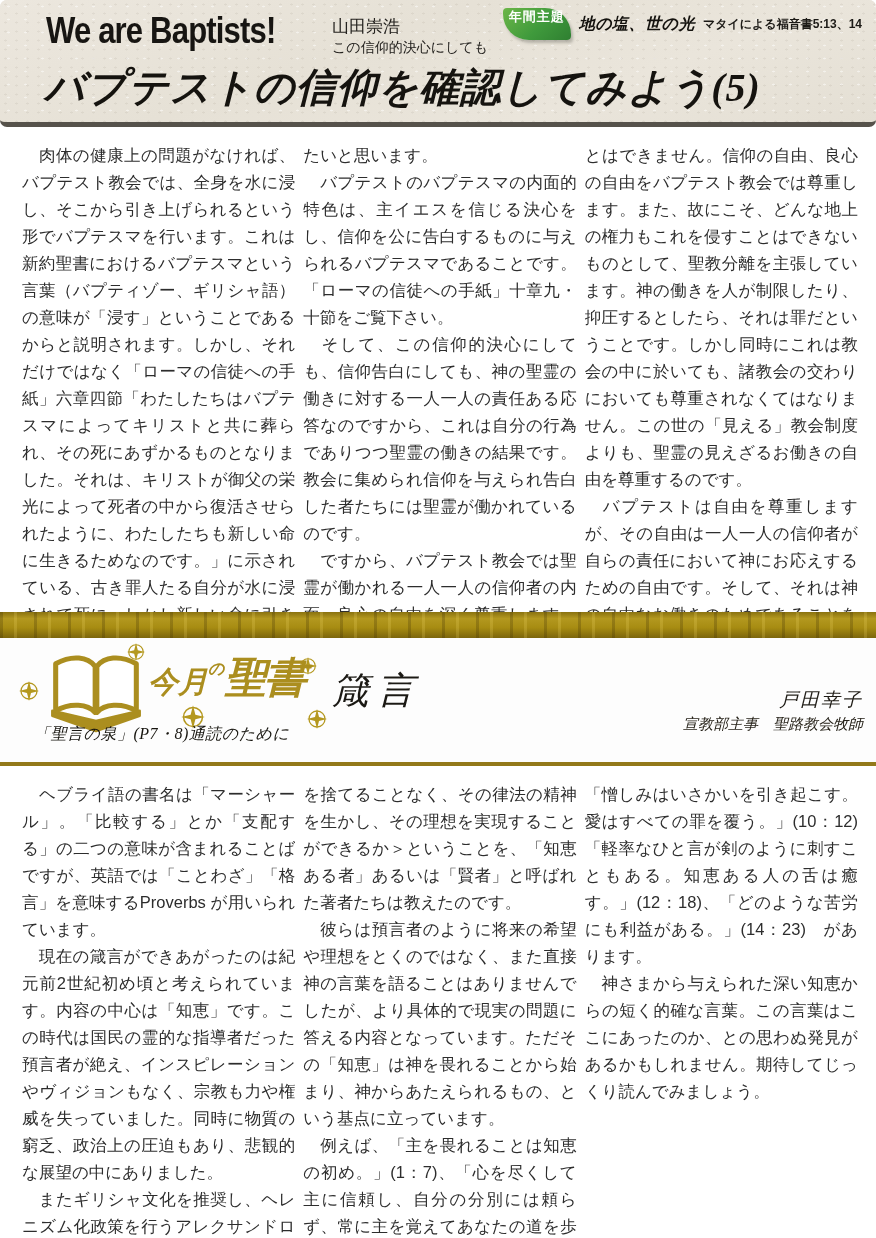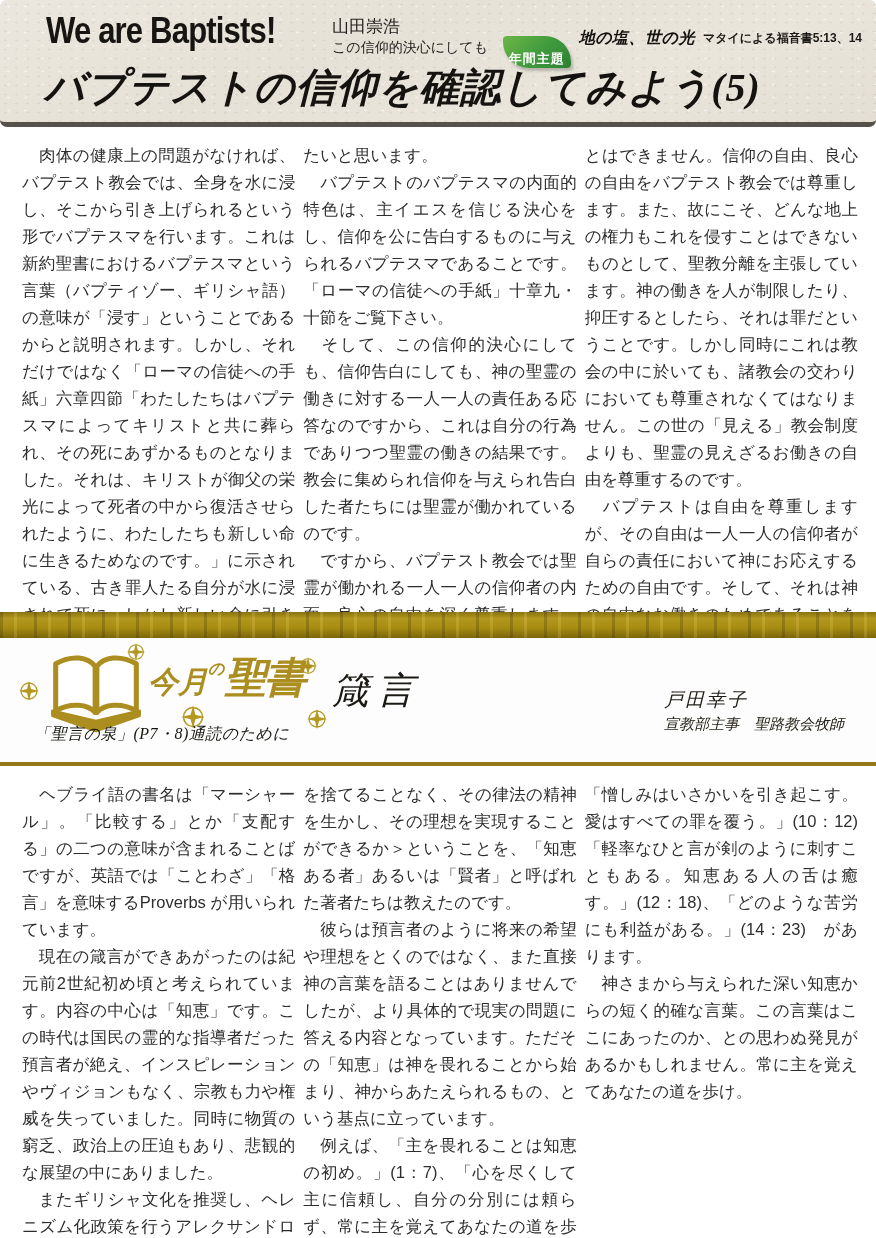--- a/index.html
+++ b/index.html
@@ -33,24 +33,23 @@
     white-space:nowrap;
   }
   .author-block1 { position:absolute; left:332px; top:16px; line-height:1.35; color:#24221f; }
   .author-name1 { font-size:17px; font-family:"Liberation Serif", serif; }
   .author-title1 { font-size:14px; font-family:"Liberation Serif", serif; }
   .theme-row { position:absolute; right:14px; top:8px; display:flex; align-items:center; gap:8px; }
   .leaf-badge {
     width:68px; height:32px;
     background:linear-gradient(135deg,#6cb648 0%, #3f9a3c 55%, #2f7f31 100%);
     border-radius:4px 26px 4px 26px;
-    display:flex; align-items:flex-end; justify-content:center;
+    display:flex; align-items:flex-start; justify-content:center;
     box-shadow:2px 3px 3px rgba(90,90,80,.35);
     position:relative;
-    margin-top:28px;
   }
   .leaf-badge:after{
     content:""; position:absolute; right:-4px; bottom:-3px;
     width:12px; height:8px;
     background:#9fae93; border-radius:0 0 12px 2px;
     z-index:-1;
   }
   .leaf-badge span { color:#ffffff; font-size:13px; font-weight:bold; letter-spacing:1px; }
   .theme-title { font-size:16px; font-weight:bold; color:#14120e; font-style:italic; letter-spacing:.5px; }
   .theme-ref { font-size:12px; font-weight:bold; color:#1c1a16; }
@@ -111,21 +110,21 @@
   .logo-caption {
     position:absolute; left:34px; top:86px;
     font-family:"Liberation Serif", serif;
     font-size:16px; color:#17150f; letter-spacing:.5px; white-space:nowrap;
   }
   .section-title {
     position:absolute; left:332px; top:28px;
     font-family:"Liberation Serif", serif;
     font-size:37px; color:#1b1914; letter-spacing:8px;
   }
-  .author-block2 { position:absolute; right:32px; top:48px; text-align:left; line-height:1.45; }
+  .author-block2 { position:absolute; right:13px; top:48px; text-align:right; line-height:1.45; }
   .author-name2 { font-family:"Liberation Serif", serif; font-size:19px; color:#201d17; letter-spacing:2px; }
   .author-title2 { font-family:"Liberation Serif", serif; font-size:15px; color:#262219; }
 </style>
 </head>
 <body>
 
 <div class="header">
   <div class="series-title">We are Baptists!</div>
   <div class="author-block1">
     <div class="author-name1">山田崇浩</div>
@@ -204,15 +203,15 @@
       <p class="para">　現在の箴言ができあがったのは紀元前2世紀初め頃と考えられています。内容の中心は「知恵」です。この時代は国民の霊的な指導者だった預言者が絶え、インスピレーションやヴィジョンもなく、宗教も力や権威を失っていました。同時に物質の窮乏、政治上の圧迫もあり、悲観的な展望の中にありました。</p>
       <p class="para">　またギリシャ文化を推奨し、ヘレニズム化政策を行うアレクサンドロス大王に対して、外部に住むユダヤ人やユダヤの青年たちが、＜先祖伝来の宗教</p>
     </div>
   <div class="col">
       <p class="para">を捨てることなく、その律法の精神を生かし、その理想を実現することができるか＞ということを、「知恵ある者」あるいは「賢者」と呼ばれた著者たちは教えたのです。</p>
       <p class="para">　彼らは預言者のように将来の希望や理想をとくのではなく、また直接神の言葉を語ることはありませんでしたが、より具体的で現実の問題に答える内容となっています。ただその「知恵」は神を畏れることから始まり、神からあたえられるもの、という基点に立っています。</p>
       <p class="para">　例えば、「主を畏れることは知恵の初め。」(1：7)、「心を尽くして主に信頼し、自分の分別には頼らず、常に主を覚えてあなたの道を歩け」(3：5、6)などです。実生活に即したものでは</p>
     </div>
   <div class="col">
       <p class="para">「憎しみはいさかいを引き起こす。愛はすべての罪を覆う。」(10：12)「軽率なひと言が剣のように刺すこともある。知恵ある人の舌は癒す。」(12：18)、「どのような苦労にも利益がある。」(14：23)　があります。</p>
-      <p class="para">　神さまから与えられた深い知恵からの短く的確な言葉。この言葉はここにあったのか、との思わぬ発見があるかもしれません。常に主を覚えてあなたの道を歩け。</p>
+      <p class="para">　神さまから与えられた深い知恵からの短く的確な言葉。この言葉はここにあったのか、との思わぬ発見があるかもしれません。期待してじっくり読んでみましょう。</p>
     </div>
 </div>
 
 </body></html>

